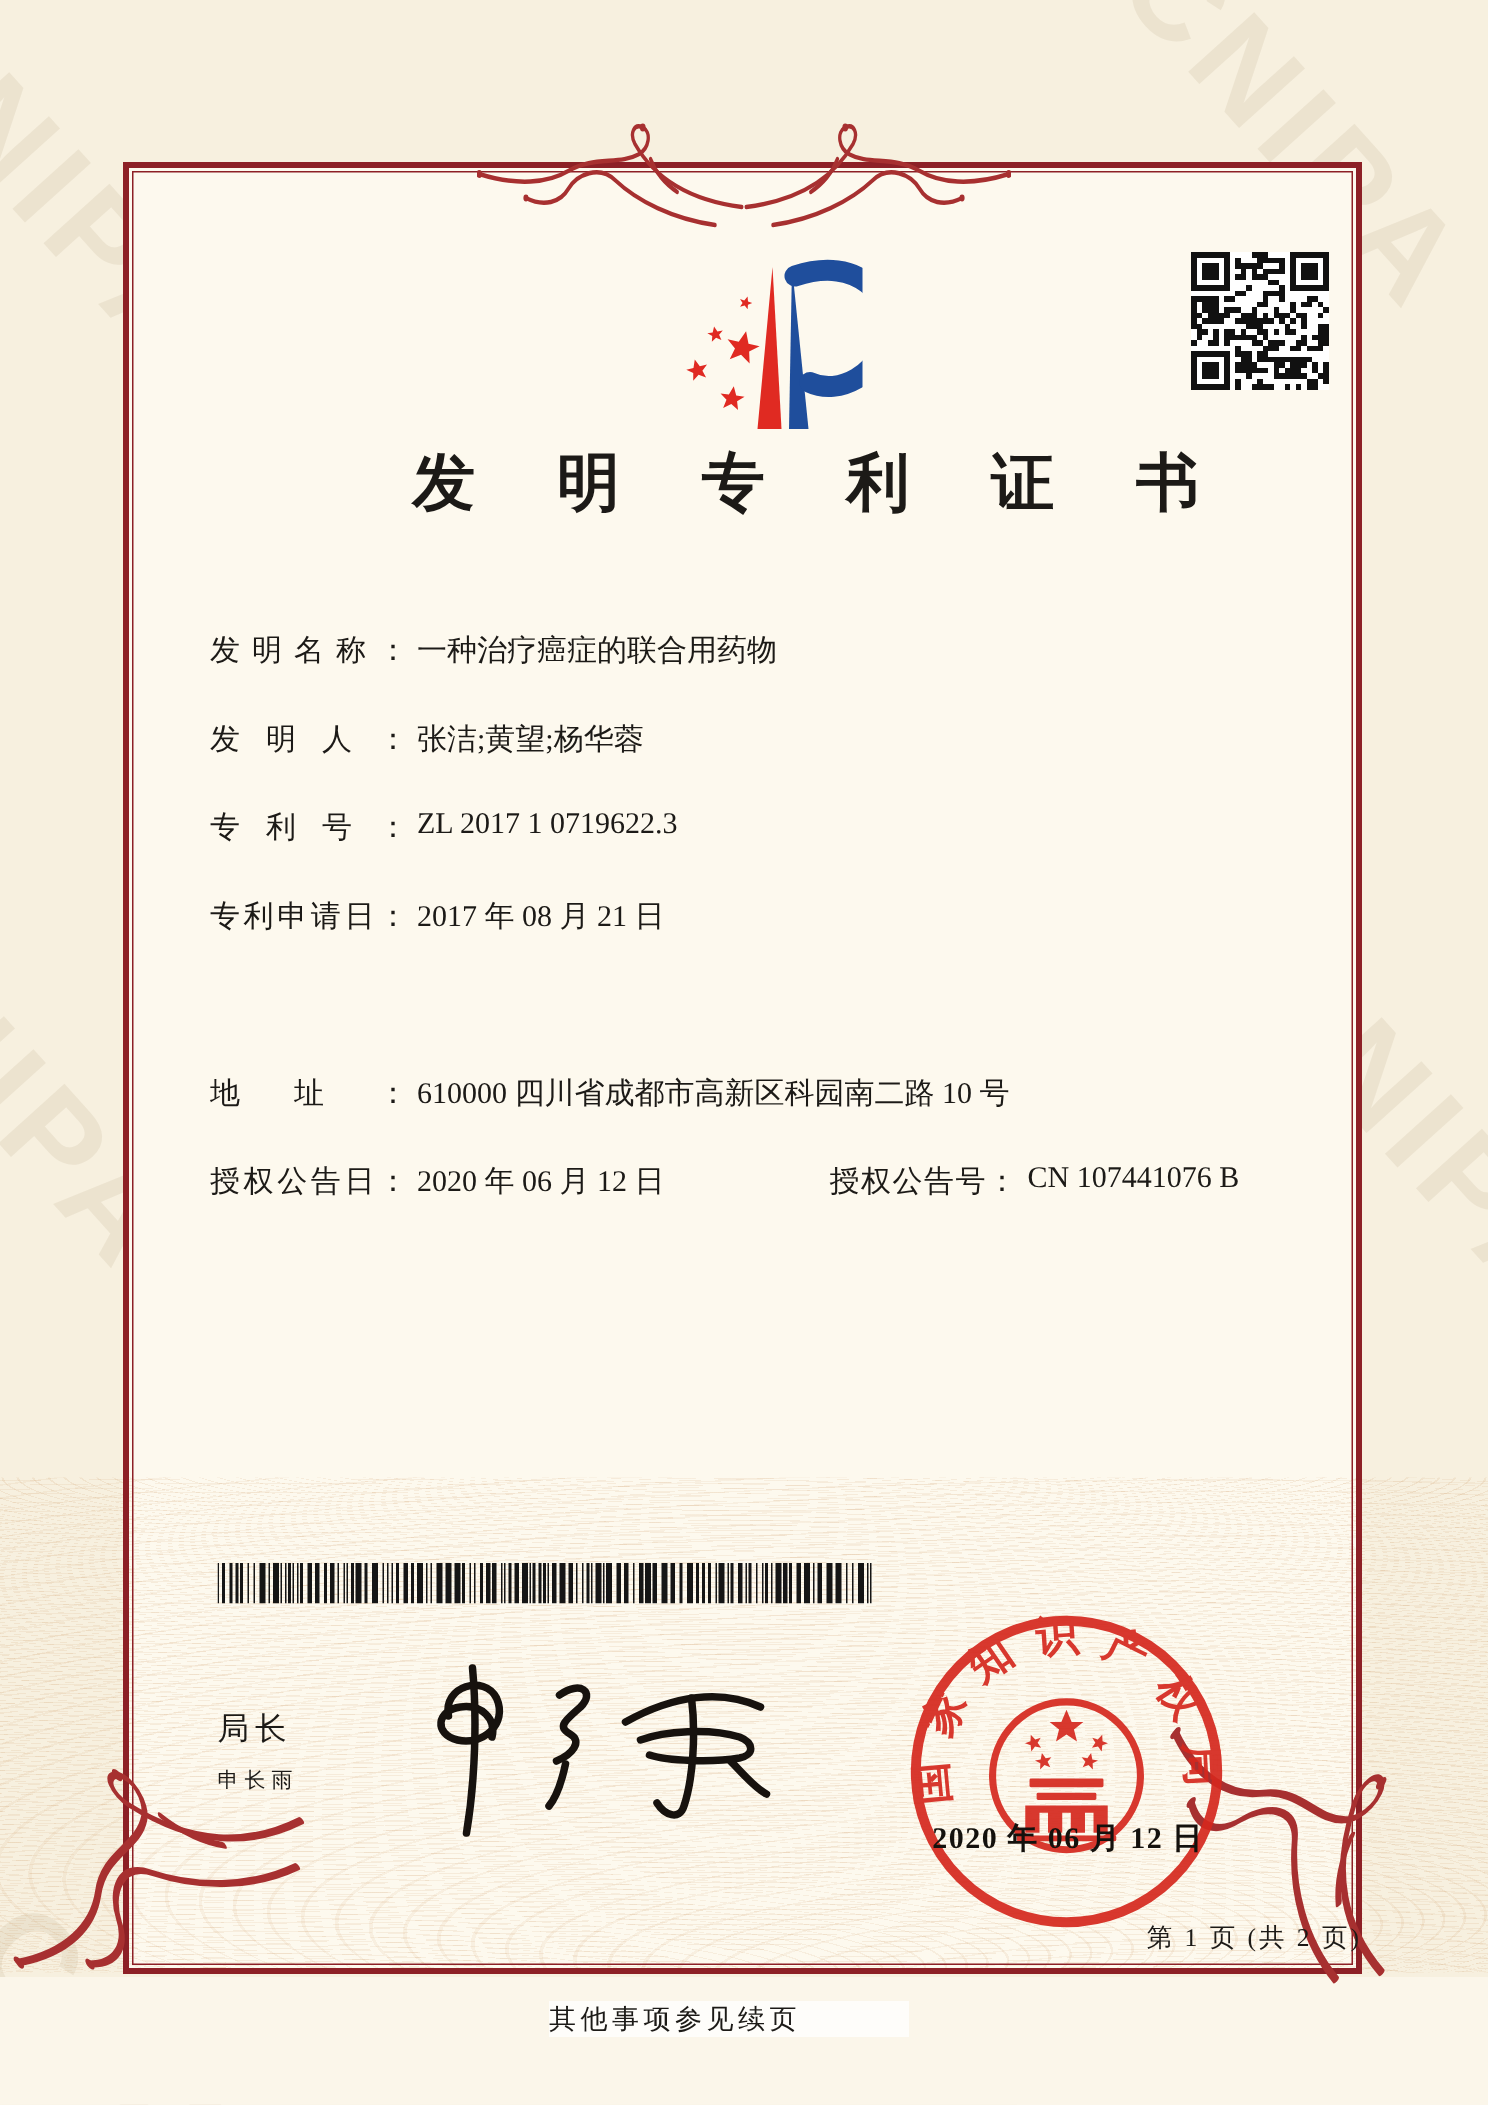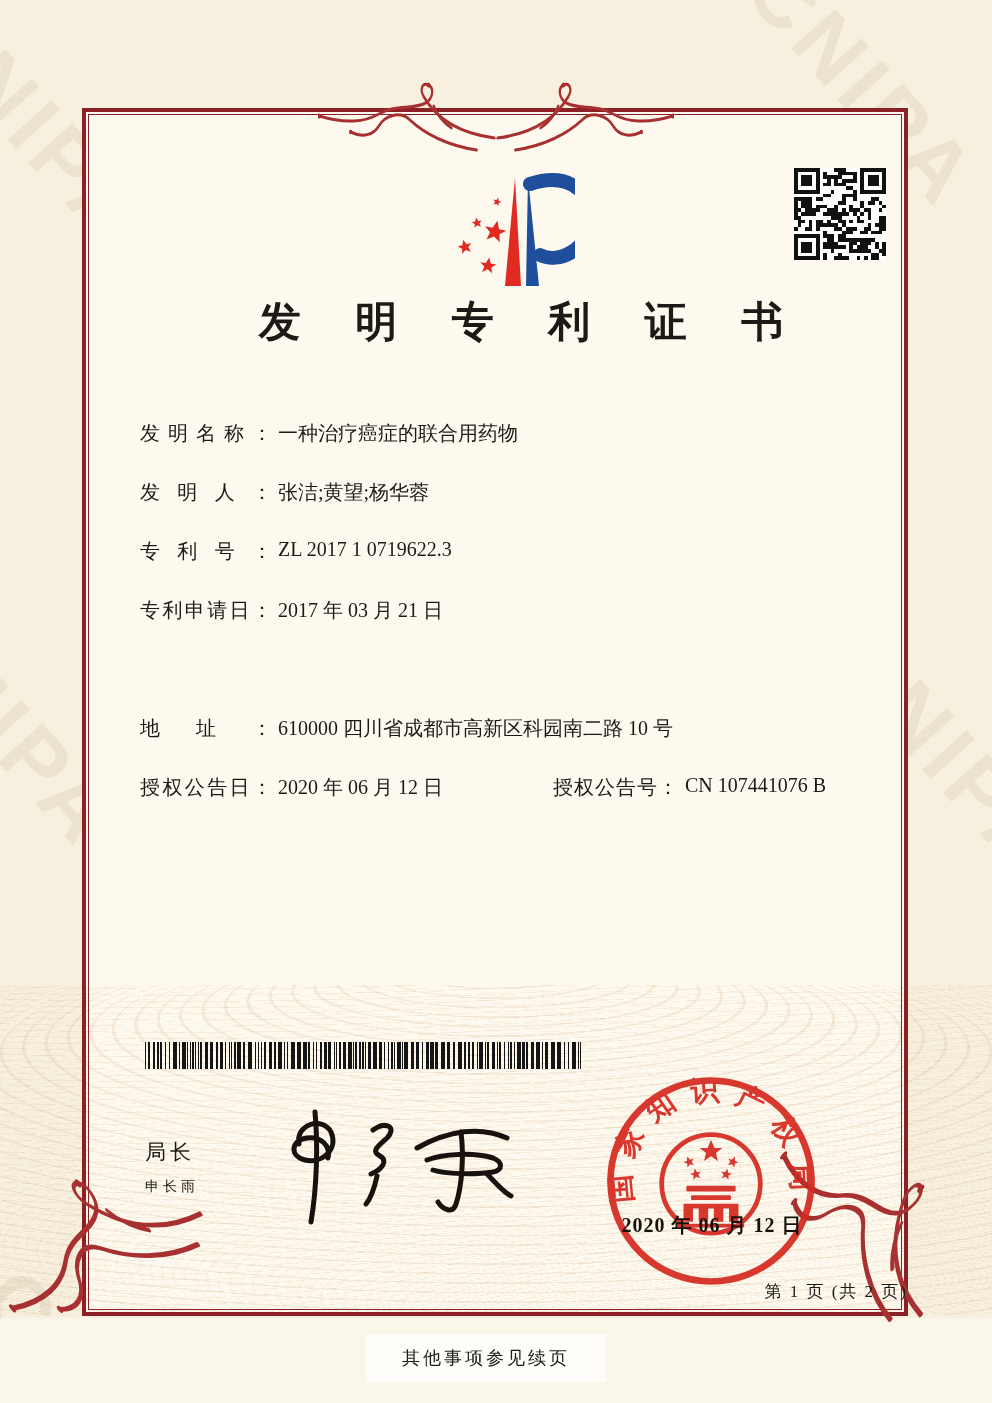--- a/index.html
+++ b/index.html
@@ -54,21 +54,21 @@
   .orn-br{left:732px;top:1160px;width:210px;height:170px;transform:rotate(38deg);transform-origin:60% 60%;}
 
   
   .cert-no{
     position:absolute;left:124px;top:168px;
     font-size:20px;letter-spacing:3px;
   }
   .logo{position:absolute;left:425px;top:160px;width:150px;height:134px;}
   .qr{position:absolute;left:794px;top:168px;width:92px;height:92px;background:#fff;}
   .title{
-    position:absolute;left:66px;width:826px;top:294px;margin:0;
+    position:absolute;left:82px;width:826px;top:294px;margin:0;
     text-align:center;font-size:42px;font-weight:700;letter-spacing:22px;
     text-indent:22px; 
     padding-left:42px;
   }
 
   
   .field-row{
     position:absolute;left:140px;width:740px;height:28px;
     font-size:20px;white-space:nowrap;
   }
@@ -105,22 +105,22 @@
     font-size:20px;letter-spacing:1px;color:#14110d;font-weight:600;
   }
 
   
   .page-num{
     position:absolute;left:82px;width:826px;top:1280px;
     text-align:right;font-size:17px;letter-spacing:2px;
   }
   .bottom-note{
     position:absolute;left:366px;top:1334px;width:240px;
-    text-align:center;font-size:18px;letter-spacing:3px;
-    background:rgba(255,255,255,.75);padding:12px 0;
+    font-size:18px;letter-spacing:3px;
+    background:rgba(255,255,255,.75);padding:0 0;
   }
 </style>
 </head>
 <body>
 
 <div class="page">
 
   <span class="wm" style="left:-30px;top:-20px">CNIPA</span>
   <span class="wm" style="left:800px;top:-60px">CNIPA</span>
   <span class="wm" style="left:545px;top:220px">CNIPA</span>
@@ -515,21 +515,21 @@
   <div class="field-row" style="top:420px">
     <span class="lbl">发明名称：</span><span class="val">一种治疗癌症的联合用药物</span>
   </div>
   <div class="field-row" style="top:479px">
     <span class="lbl">发明人：</span><span class="val">张洁;黄望;杨华蓉</span>
   </div>
   <div class="field-row" style="top:538px">
     <span class="lbl">专利号：</span><span class="val">ZL 2017 1 0719622.3</span>
   </div>
   <div class="field-row" style="top:597px">
-    <span class="lbl">专利申请日：</span><span class="val">2017 年 03 月 21 日</span>
+    <span class="lbl">专利申请日：</span><span class="val">2017 年 08 月 21 日</span>
   </div>
   <div class="field-row" style="top:715px">
     <span class="lbl">地址：</span><span class="val">610000 四川省成都市高新区科园南二路 10 号</span>
   </div>
   <div class="field-row" style="top:774px">
     <span class="lbl">授权公告日：</span><span class="val">2020 年 06 月 12 日</span>
     <span class="grant-no-group">
       <span class="lbl">授权公告号：</span><span class="val">CN 107441076 B</span>
     </span>
   </div>

